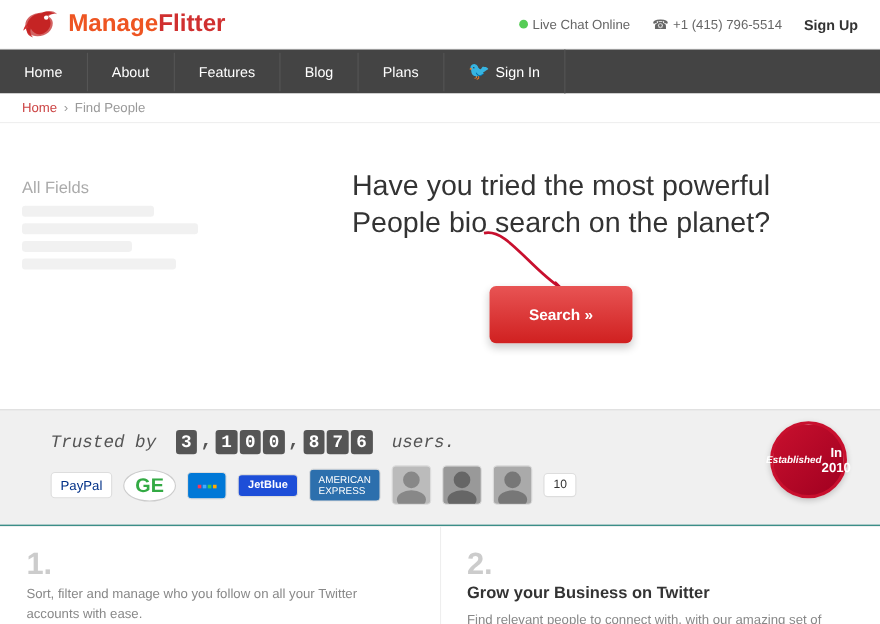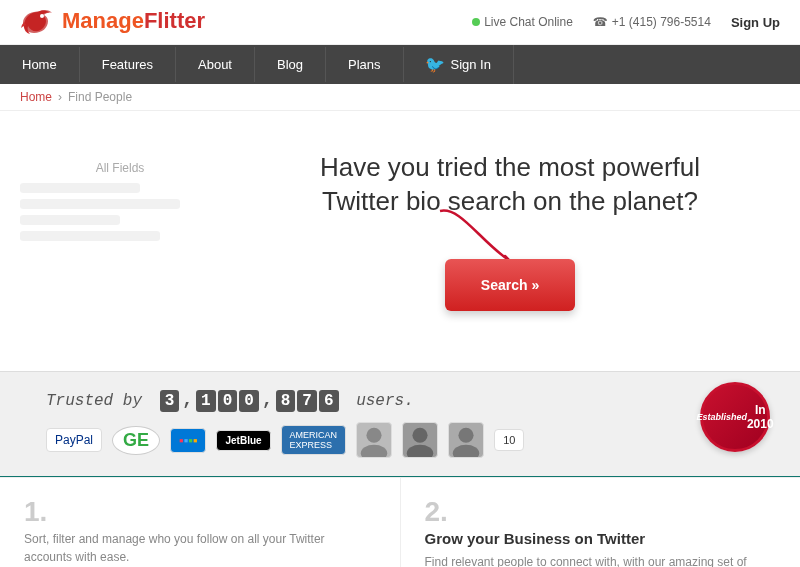--- a/index.html
+++ b/index.html
@@ -63,24 +63,23 @@
       gap: 20px;
       min-height: 260px;
       position: relative;
     }
     .hero-left {
       width: 200px;
       flex-shrink: 0;
       padding-top: 20px;
     }
     .filter-label {
-      font-size: 12px;
+      font-size: 15px;
       color: #aaa;
       margin-bottom: 8px;
-      text-align: center;
     }
     .filter-bar {
       background: #ddd;
       height: 10px;
       border-radius: 3px;
       margin-bottom: 6px;
       opacity: 0.4;
     }
     .filter-bar.w60 { width: 60%; }
     .filter-bar.w80 { width: 80%; }
@@ -268,22 +267,22 @@
     <div class="phone">
       <span>☎</span>
       <span>+1 (415) 796-5514</span>
     </div>
     <a href="#" class="sign-up">Sign Up</a>
   </div>
 </div>
 
 <nav>
   <a href="#">Home</a>
+  <a href="#">About</a>
   <a href="#">Features</a>
-  <a href="#">About</a>
   <a href="#">Blog</a>
   <a href="#">Plans</a>
   <a href="#">
     <span class="twitter-bird">🐦</span>
     <span>Sign In</span>
   </a>
 </nav>
 
 <div class="breadcrumb-bar">
   <a href="#">Home</a>
@@ -295,21 +294,21 @@
   <div class="hero-left">
     <div class="filter-label">All Fields</div>
     <div class="filter-bar w60"></div>
     <div class="filter-bar w80"></div>
     <div class="filter-bar w50"></div>
     <div class="filter-bar w70"></div>
   </div>
   <div class="hero-main">
     <h1 class="hero-headline">
       <span>Have you tried the most powerful</span><br>
-      <span>Twitter bio search on the planet?</span>
+      <span>People bio search on the planet?</span>
     </h1>
 
     
     <svg class="arrow-svg" width="120" height="80" viewBox="0 0 120 80">
       <path d="M10 10 C 30 5, 50 40, 80 60" stroke="#c8102e" stroke-width="2.5" fill="none"></path>
       <path d="M75 55 L85 65 L70 68" stroke="#c8102e" stroke-width="2.5" fill="none" stroke-linecap="round" stroke-linejoin="round"></path>
     </svg>
 
     <button class="search-btn">Search »</button>
   </div>
@@ -335,21 +334,21 @@
     <div class="logos-row">
       <div class="logo-pill paypal">PayPal</div>
       <div class="logo-pill ge" style="font-size:18px; font-weight:bold; color:#3a4; border-color:#ccc; padding:3px 10px; border-radius:50%;">GE</div>
       <div class="logo-pill windows" style="font-size:13px;">
         <span style="color:#f35;">▪</span>
           <span style="color:#4af;">▪</span>
           <br style="line-height:0;">
           <span style="color:#4c4;">▪</span>
           <span style="color:#fa0;">▪</span>
       </div>
-      <div class="logo-pill" style="background:#000000; color:#fff; font-size:10px; font-weight:bold;">JetBlue</div>
+      <div class="logo-pill" style="background:#1d4ed8; color:#fff; font-size:10px; font-weight:bold;">JetBlue</div>
       <div class="logo-pill" style="background:#2c6fad; color:#fff; font-size:9px;">AMERICAN<br>EXPRESS</div>
       <div class="logo-pill photo" style="width:36px; height:36px; padding:0; background:#bbb; border-radius:4px; overflow:hidden;">
         <svg viewBox="0 0 36 36" width="36" height="36">
             <circle cx="18" cy="13" r="8" fill="#888"></circle>
             <ellipse cx="18" cy="32" rx="14" ry="9" fill="#888"></ellipse>
           </svg>
       </div>
       <div class="logo-pill photo2" style="width:36px; height:36px; padding:0; background:#999; border-radius:4px; overflow:hidden;">
         <svg viewBox="0 0 36 36" width="36" height="36">
             <circle cx="18" cy="13" r="8" fill="#666"></circle>

